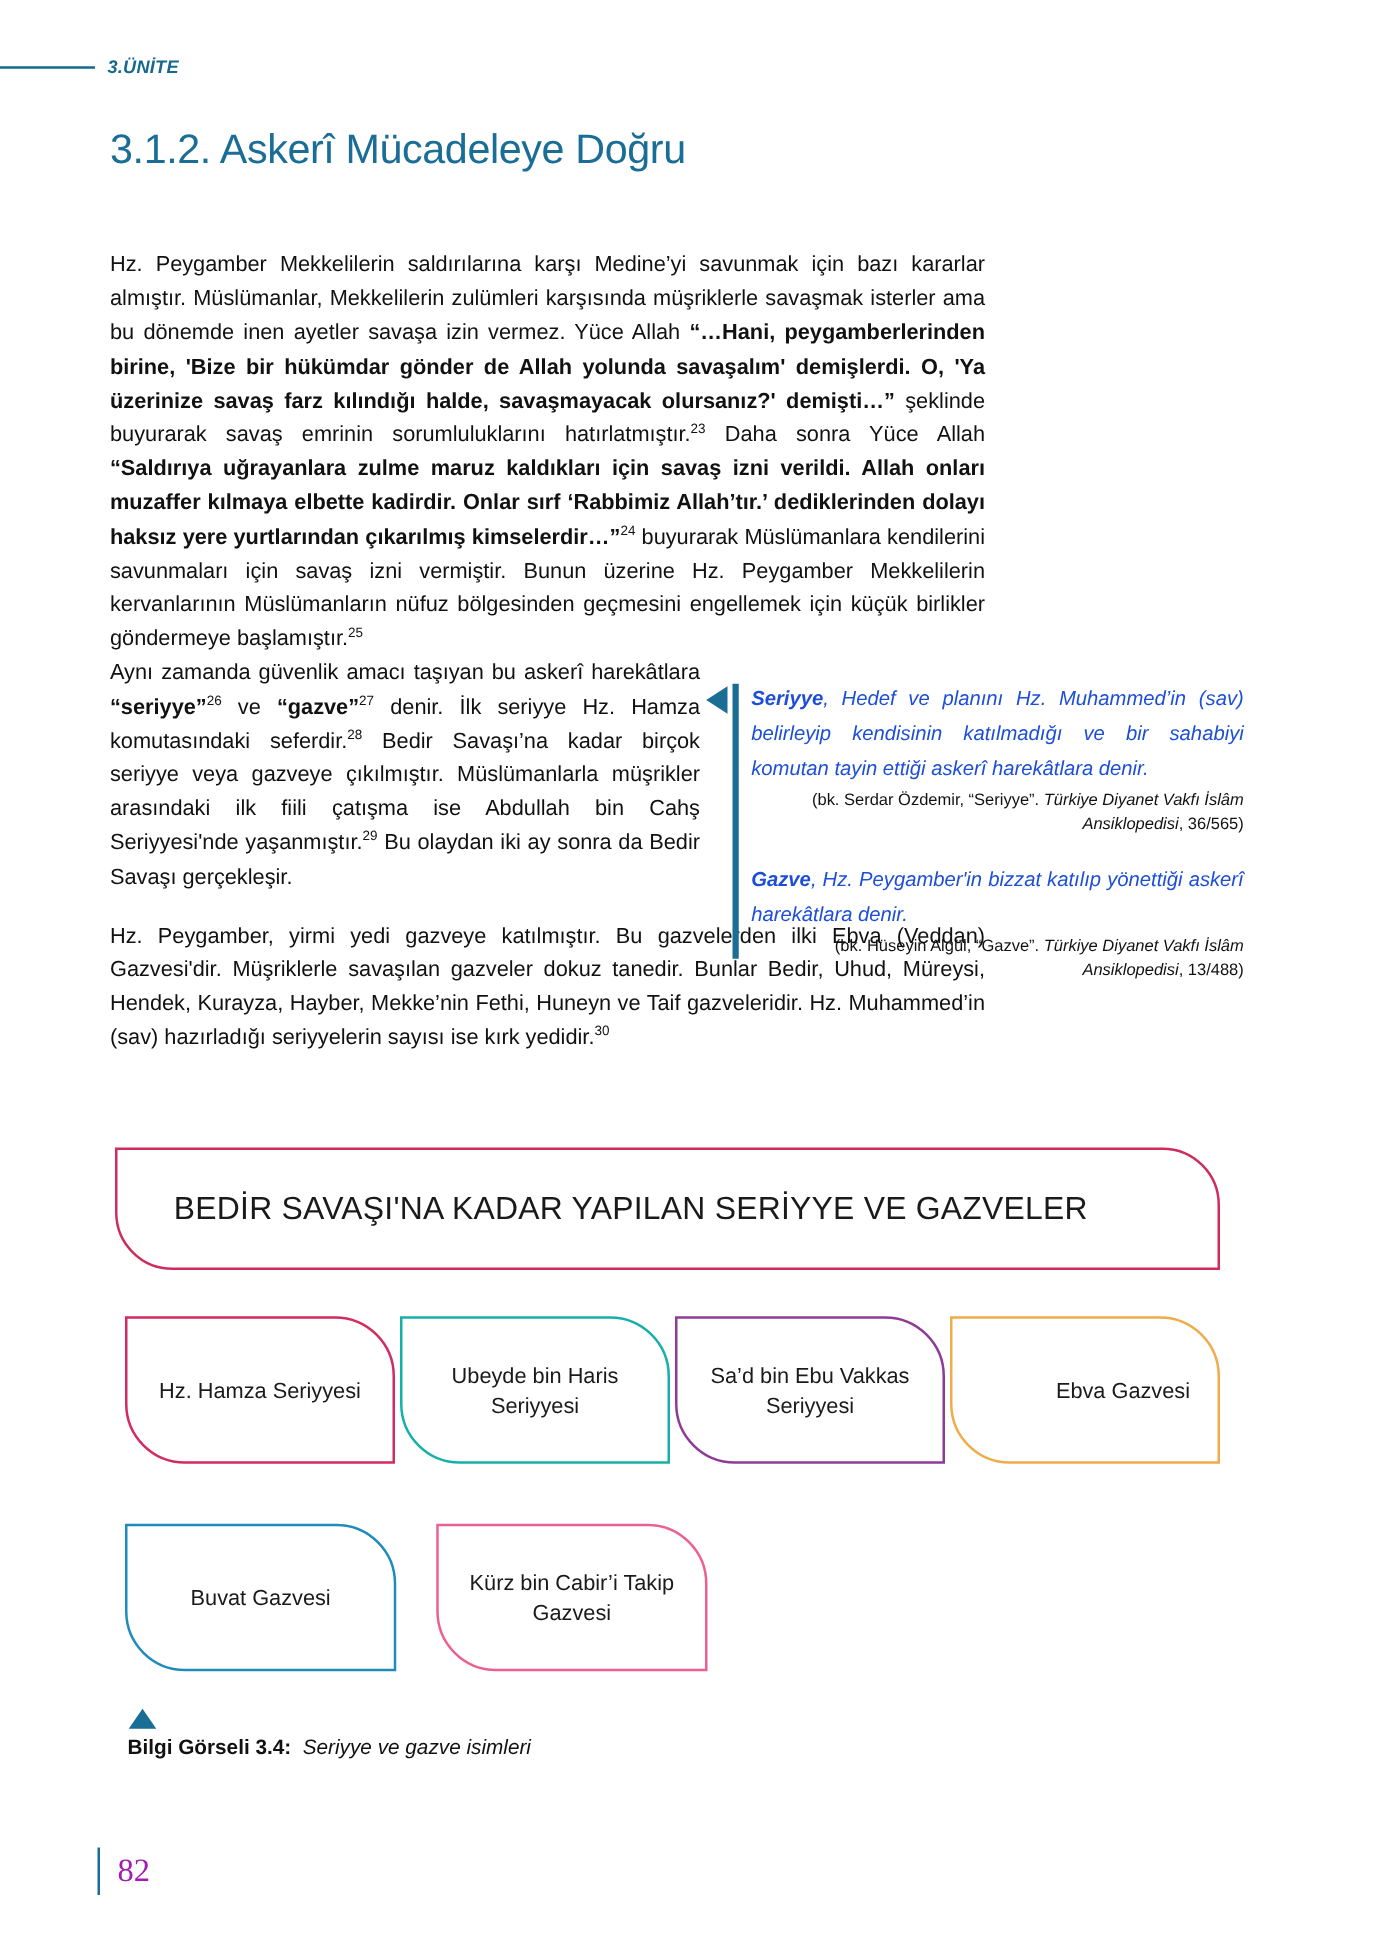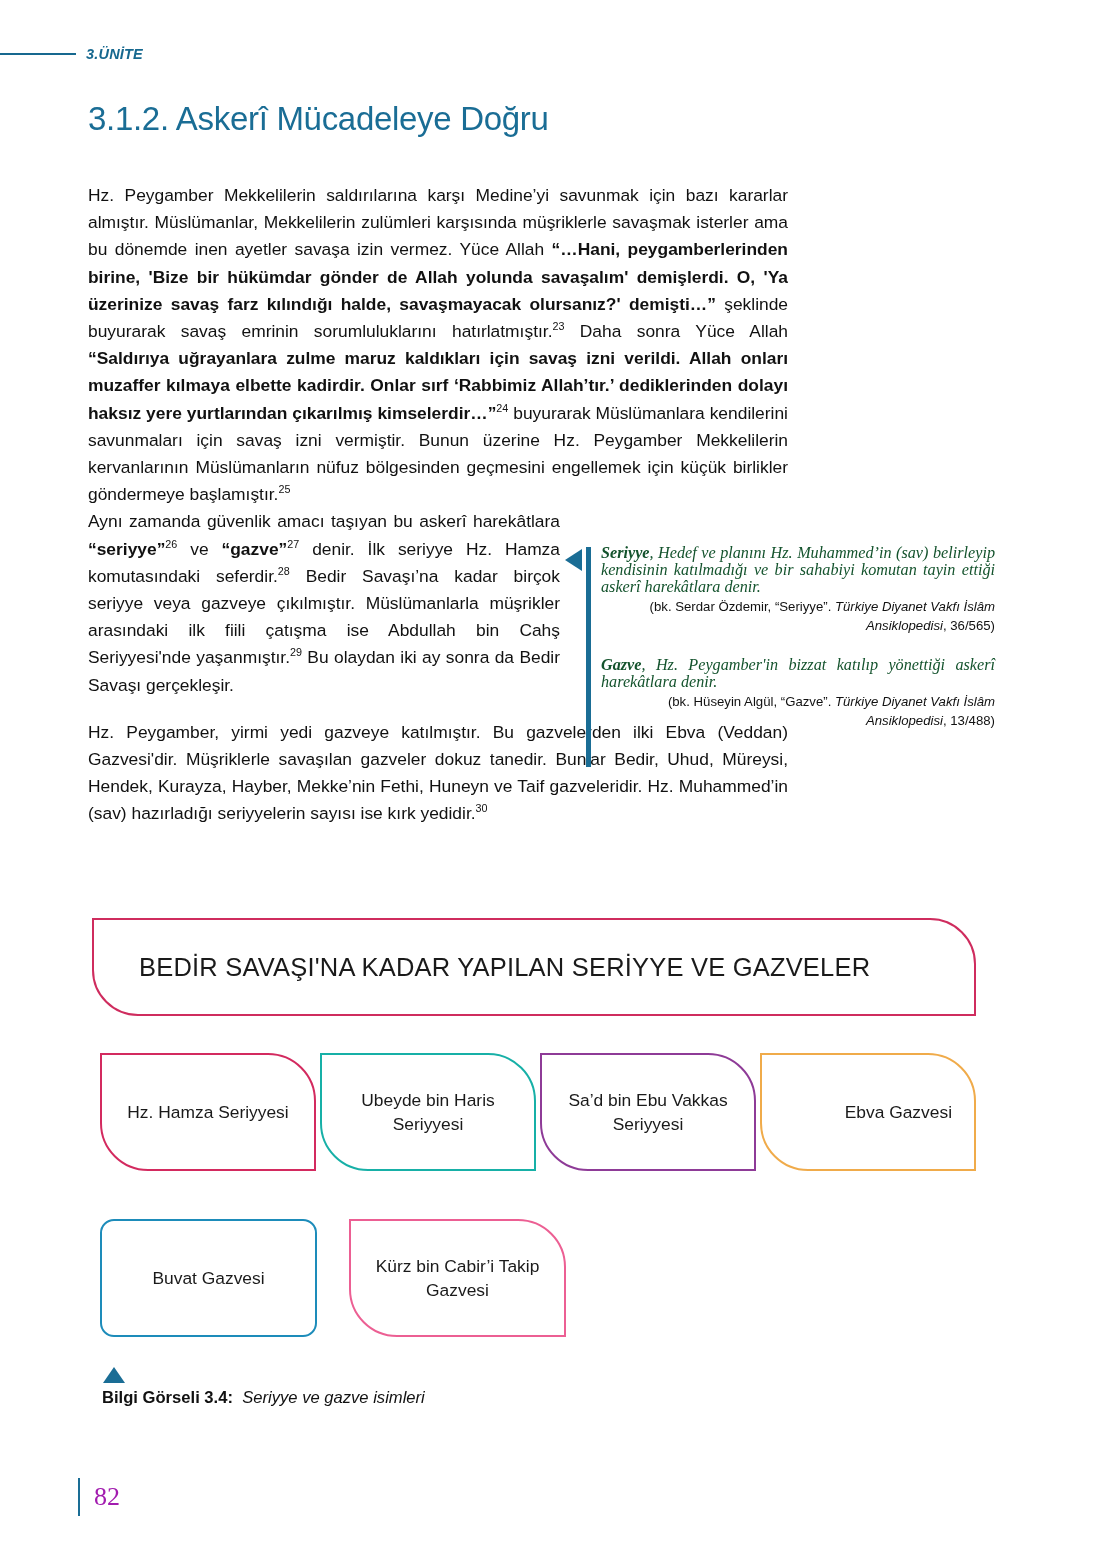--- a/index.html
+++ b/index.html
@@ -50,21 +50,21 @@
     font-size: 33px;
     color: #1a6d95;
     font-weight: normal;
     letter-spacing: -0.3px;
     margin: 0;
   }
 
   
   .content {
     position: absolute;
-    top: 182px;
+    top: 198px;
     left: 88px;
     width: 700px;
   }
   p.body {
     margin: 0 0 0 0;
     font-size: 17.4px;
     line-height: 27.2px;
     text-align: justify;
     text-justify: inter-word;
     color: #111;
@@ -111,25 +111,24 @@
     height: 220px;
     background: #1a6d95;
   }
   .side-body {
     flex: 1;
     padding-left: 6px;
   }
   .def-text {
     font-style: italic;
     font-size: 16.2px;
-    line-height: 17px;
+    line-height: 28px;
     text-align: justify;
     margin: 0;
-    color: #14532d;
-    font-family: Liberation Serif, serif;
+    color: #1d4ed8;
   }
   .def-text b { font-weight: bold; font-style: italic; }
   .def-src {
     font-size: 13.2px;
     line-height: 19px;
     text-align: right;
     margin: 1px 0 0 0;
     color: #111;
   }
   .def-src i { font-style: italic; }
@@ -279,21 +278,21 @@
       <span class="card-label">Ubeyde bin Haris Seriyyesi</span>
     </div>
     <div class="card" style="border-color: rgb(142, 59, 151);">
       <span class="card-label">Sa’d bin Ebu Vakkas Seriyyesi</span>
     </div>
     <div class="card" style="border-color: rgb(240, 171, 74); justify-content: flex-end;">
       <span class="card-label">Ebva Gazvesi</span>
     </div>
   </div>
   <div class="card-row">
-    <div class="card" style="border-color: rgb(29, 140, 186); border-radius: 14px;">
+    <div class="card" style="border-color: rgb(29, 140, 186);">
       <span class="card-label">Buvat Gazvesi</span>
     </div>
     <div class="card" style="border-color: rgb(236, 95, 147); margin-left: 28px;">
       <span class="card-label">Kürz bin Cabir’i Takip Gazvesi</span>
     </div>
   </div>
 </div>
 
 <div class="caption-block">
   <div class="caption-tri"></div>

